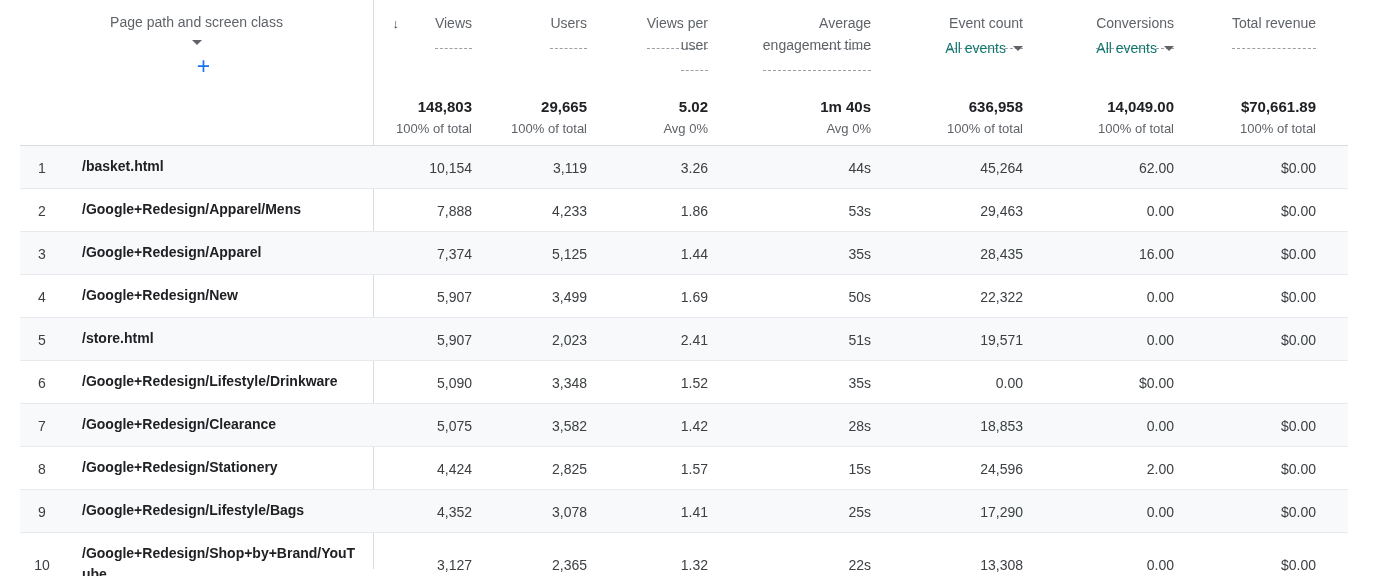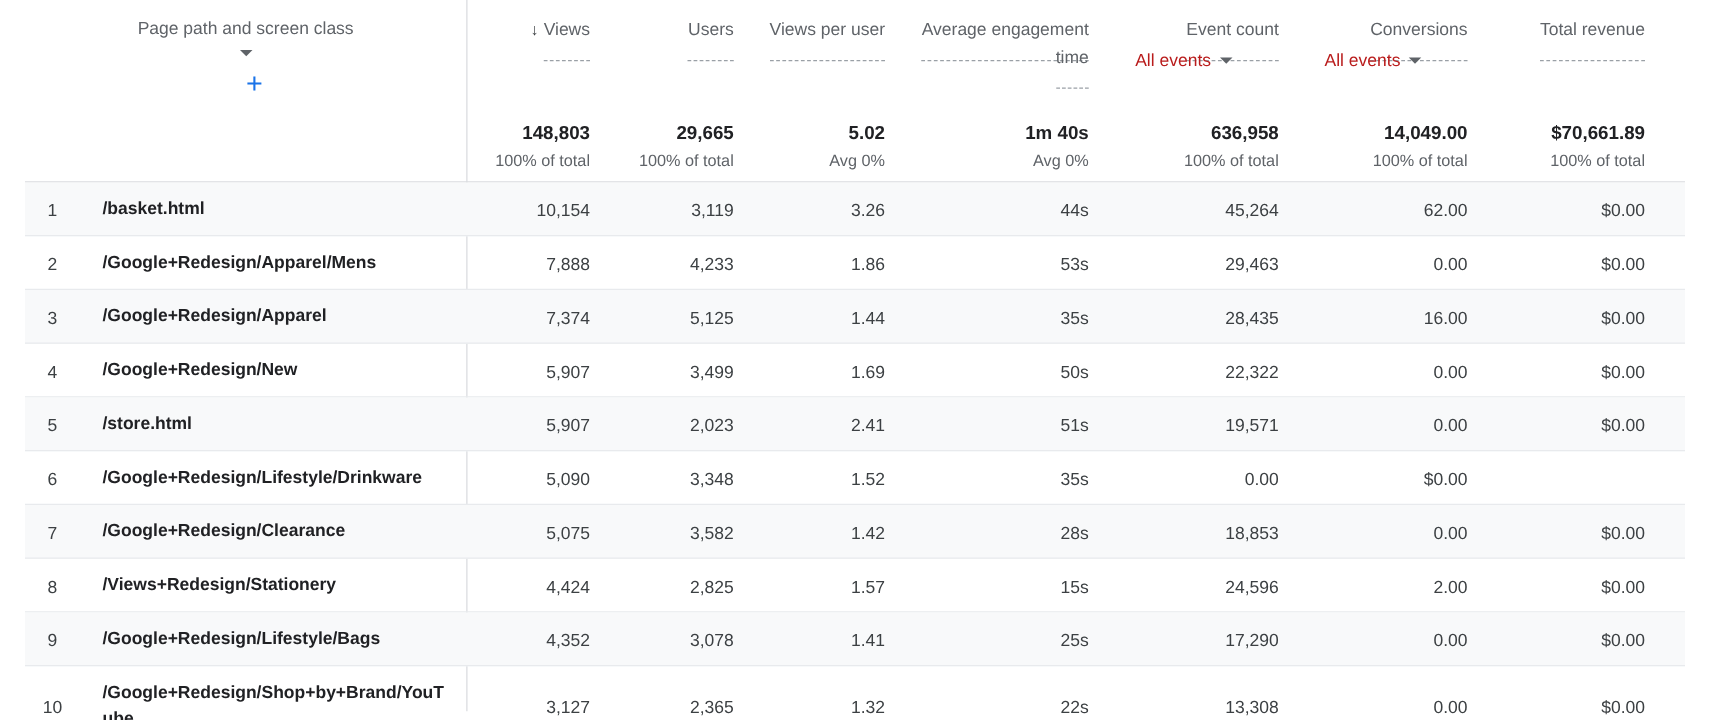--- a/index.html
+++ b/index.html
@@ -89,35 +89,35 @@
     font-size: 14px;
     color: #5f6368;
     line-height: 22px;
   }
   .metric-head .mh-text {
     display: inline;
     border-bottom: 1px dashed #9aa0a6;
     padding-bottom: 17px;
     cursor: pointer;
     box-decoration-break: clone;
+    margin-left: 32px;
     -webkit-box-decoration-break: clone;
   }
   .metric-head .sort-arrow {
     font-size: 13px;
     color: #3c4043;
     margin-right: 4px;
   }
   .metric-head .subselect {
     display: block;
     margin-top: 3px;
     white-space: nowrap;
     font-size: 14px;
-    color: #b91c1c;
+    color: #0f766e;
     cursor: pointer;
-    text-align: center;
   }
   .metric-head .subselect .caret { margin-left: 7px; vertical-align: 2px; }
 
   .total-cell {
     text-align: right;
     padding-top: 0px;
   }
   .total-cell .total-value {
     display: block;
     font-size: 15px;
@@ -401,21 +401,21 @@
           <div class="num-cell">18,853</div>
           <div class="num-cell">0.00</div>
           <div class="num-cell">$0.00</div>
           <div></div>
         </div>
       </div>
       <div class="trow">
         <div class="grid-row">
           <div></div>
           <div class="idx">8</div>
-          <div class="dim-cell">/Views+Redesign/Stationery</div>
+          <div class="dim-cell">/Google+Redesign/Stationery</div>
           <div class="num-cell">4,424</div>
           <div class="num-cell">2,825</div>
           <div class="num-cell">1.57</div>
           <div class="num-cell">15s</div>
           <div class="num-cell">24,596</div>
           <div class="num-cell">2.00</div>
           <div class="num-cell">$0.00</div>
           <div></div>
         </div>
       </div>

